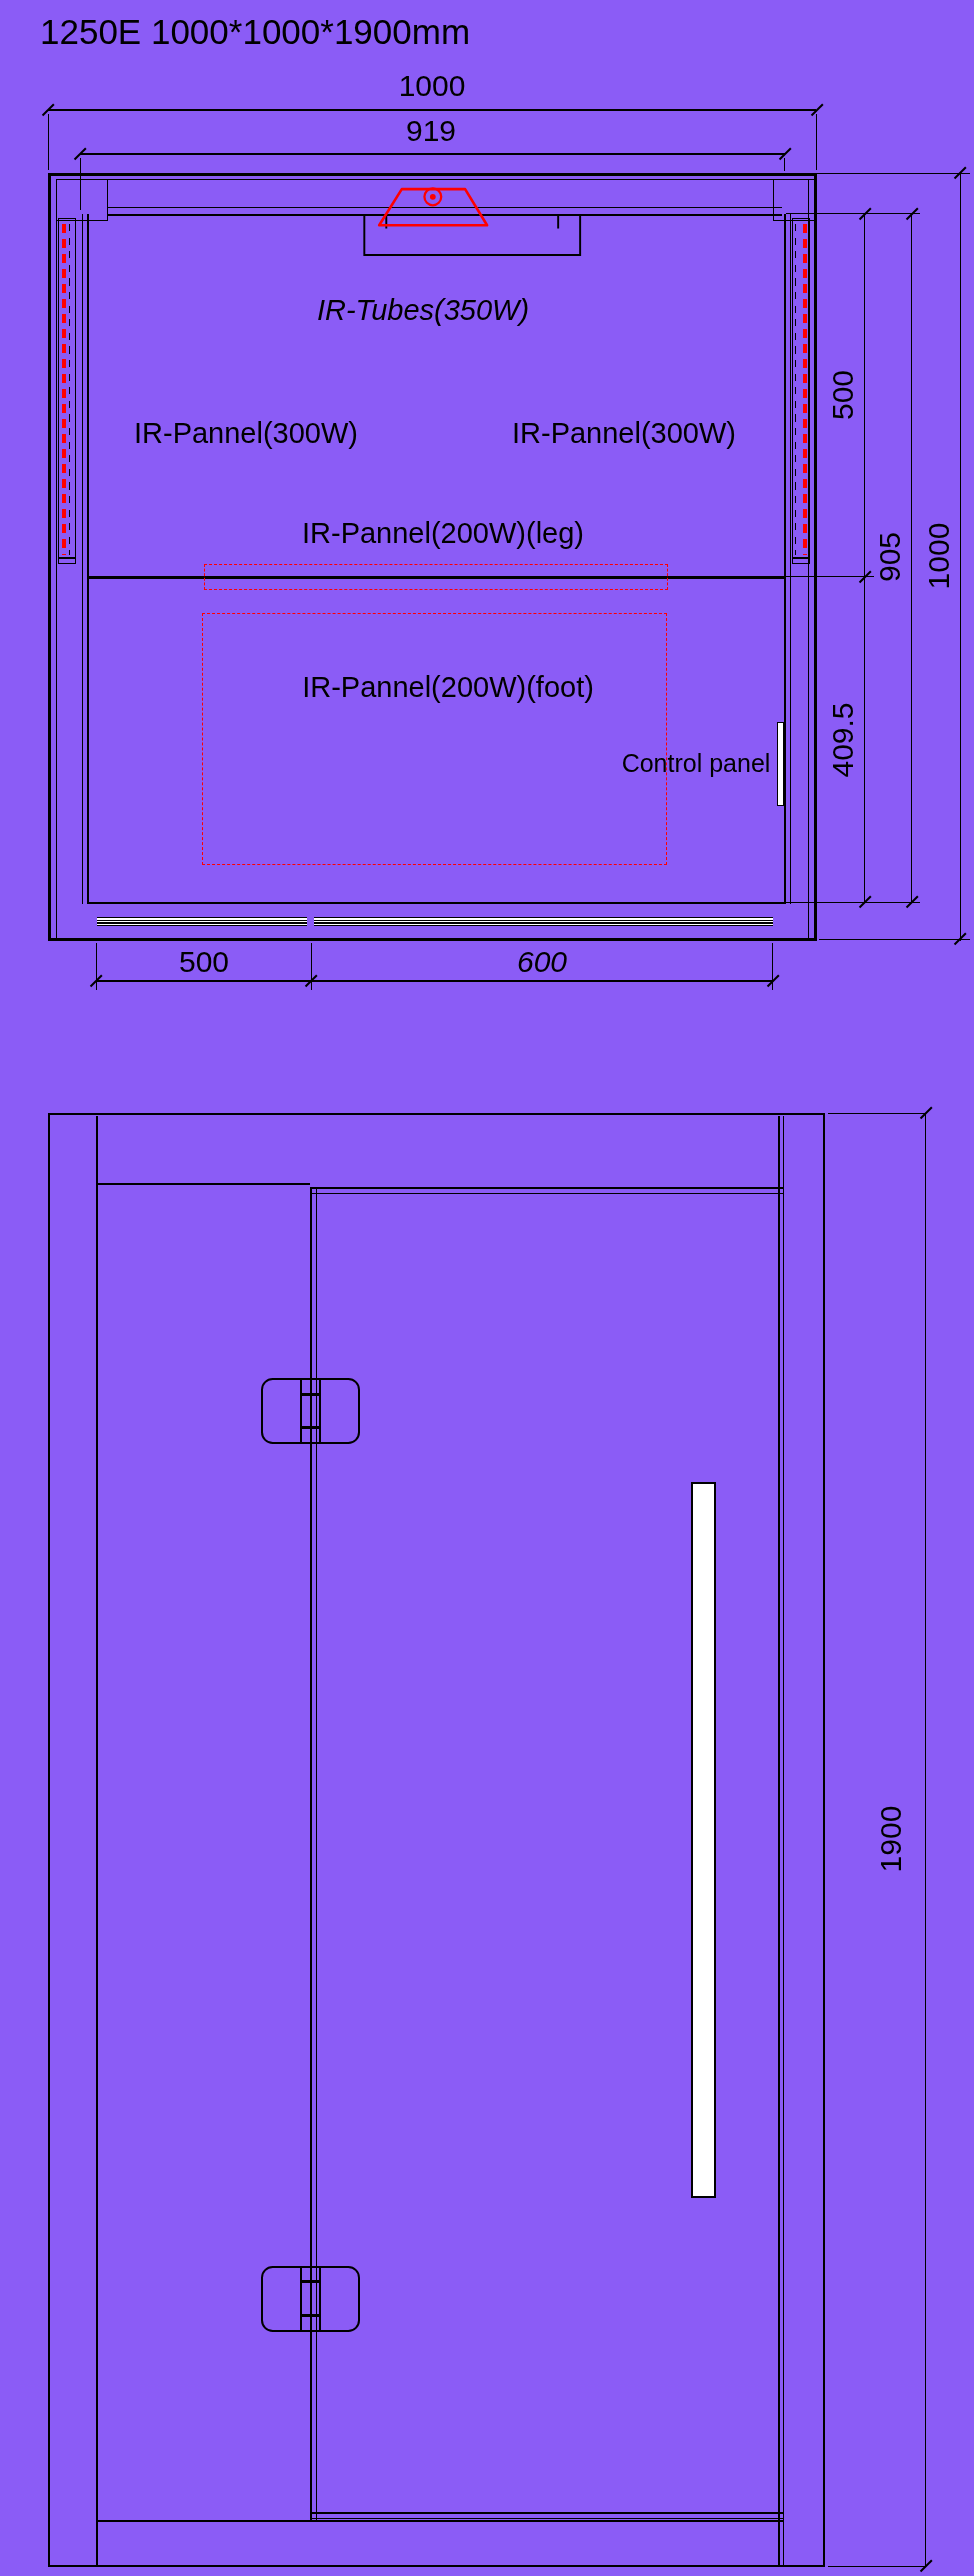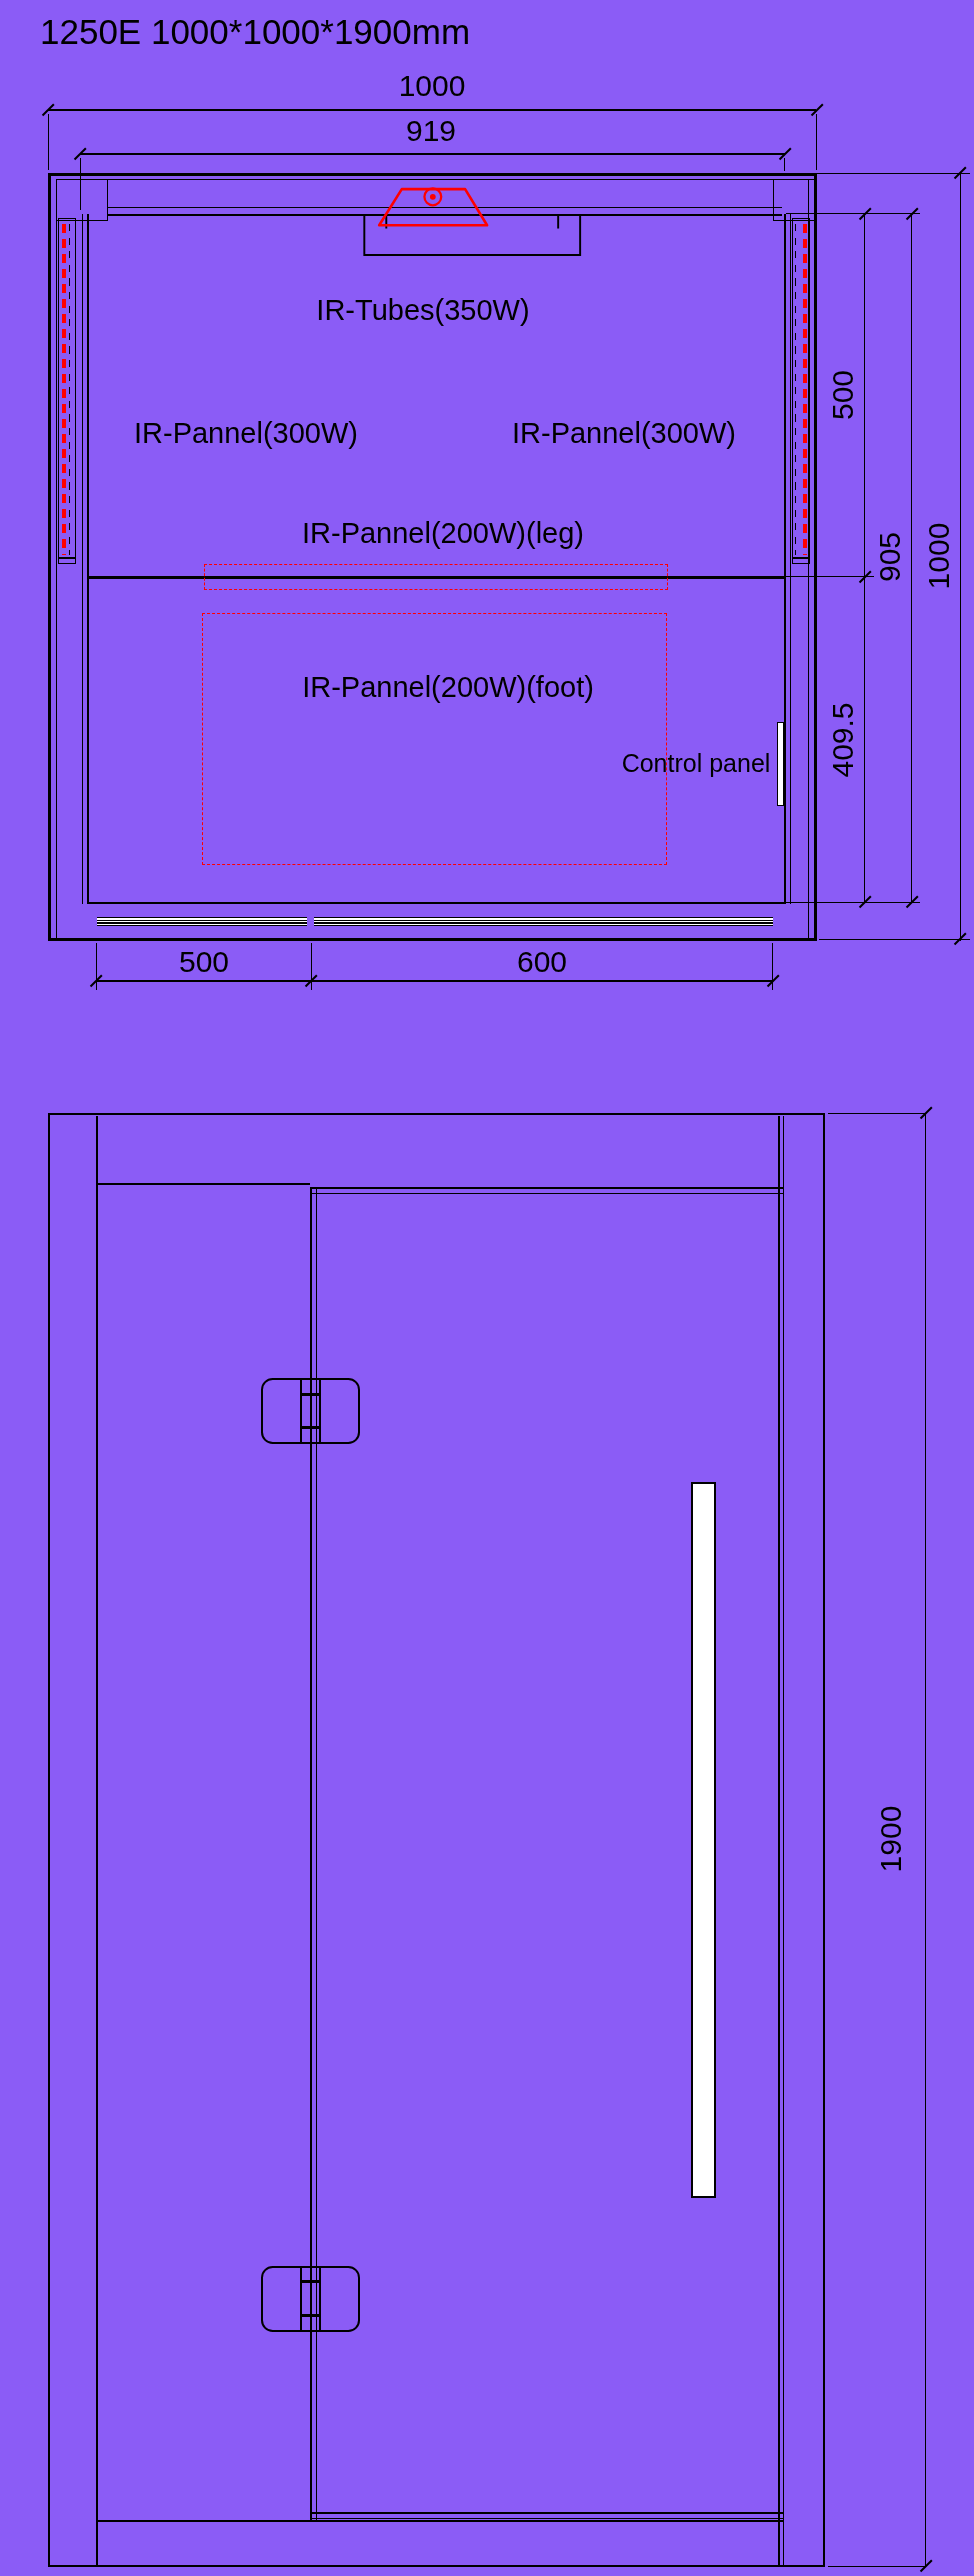--- a/index.html
+++ b/index.html
@@ -100,21 +100,21 @@
     <div class="thresh" style="left:313px;top:917px;width:459px;"></div>
 
     <div class="ln" style="left:95px;top:943px;width:1.3px;height:47px;"></div>
     <div class="ln" style="left:310px;top:943px;width:1.3px;height:47px;"></div>
     <div class="ln" style="left:771px;top:943px;width:1.3px;height:47px;"></div>
     <div class="ln" style="left:95px;top:980px;width:677px;height:1.9px;"></div>
     <div class="tick" style="left:95px;top:981px;"></div>
     <div class="tick" style="left:310px;top:981px;"></div>
     <div class="tick" style="left:772px;top:981px;"></div>
     <div class="dimlabel" style="left:203px;top:962px;">500</div>
-    <div class="dimlabel" style="left:541px;top:962px;">600</div>
+    <div class="dimlabel" style="left:541px;top:962px;font-style:italic;">600</div>
 
     <div class="ln" style="left:785px;top:213px;width:134px;height:1.3px;"></div>
     <div class="ln" style="left:785px;top:576px;width:88px;height:1.3px;"></div>
     <div class="ln" style="left:785px;top:902px;width:134px;height:1.3px;"></div>
     <div class="ln" style="left:863px;top:213px;width:1.3px;height:690px;"></div>
     <div class="tick" style="left:864px;top:214px;"></div>
     <div class="tick" style="left:864px;top:577px;"></div>
     <div class="tick" style="left:864px;top:902px;"></div>
     <div class="dimlabel v" style="left:842px;top:395px;">500</div>
     <div class="dimlabel v" style="left:842px;top:740px;">409.5</div>
@@ -122,21 +122,21 @@
     <div class="tick" style="left:911px;top:214px;"></div>
     <div class="tick" style="left:911px;top:902px;"></div>
     <div class="dimlabel v" style="left:889px;top:557px;">905</div>
     <div class="ln" style="left:816px;top:173px;width:153px;height:1.3px;"></div>
     <div class="ln" style="left:818px;top:939px;width:151px;height:1.3px;"></div>
     <div class="ln" style="left:959px;top:173px;width:1.3px;height:768px;"></div>
     <div class="tick" style="left:959px;top:173px;"></div>
     <div class="tick" style="left:959px;top:939px;"></div>
     <div class="dimlabel v" style="left:938px;top:556px;">1000</div>
 
-    <div class="biglabel" style="left:422px;top:310px;">IR-Tubes(350W)</div>
+    <div class="biglabel" style="left:422px;top:310px;font-style:italic;">IR-Tubes(350W)</div>
     <div class="biglabel" style="left:245px;top:433px;">IR-Pannel(300W)</div>
     <div class="biglabel" style="left:623px;top:433px;">IR-Pannel(300W)</div>
     <div class="biglabel" style="left:442px;top:533px;">IR-Pannel(200W)(leg)</div>
     <div class="biglabel" style="left:447px;top:687px;">IR-Pannel(200W)(foot)</div>
     <div class="smalllabel" style="left:695px;top:763px;">Control panel</div>
   </div>
 
   <div class="grp">
 
     <div class="box b4" style="left:47px;top:1113px;width:777px;height:1454px;"></div>

